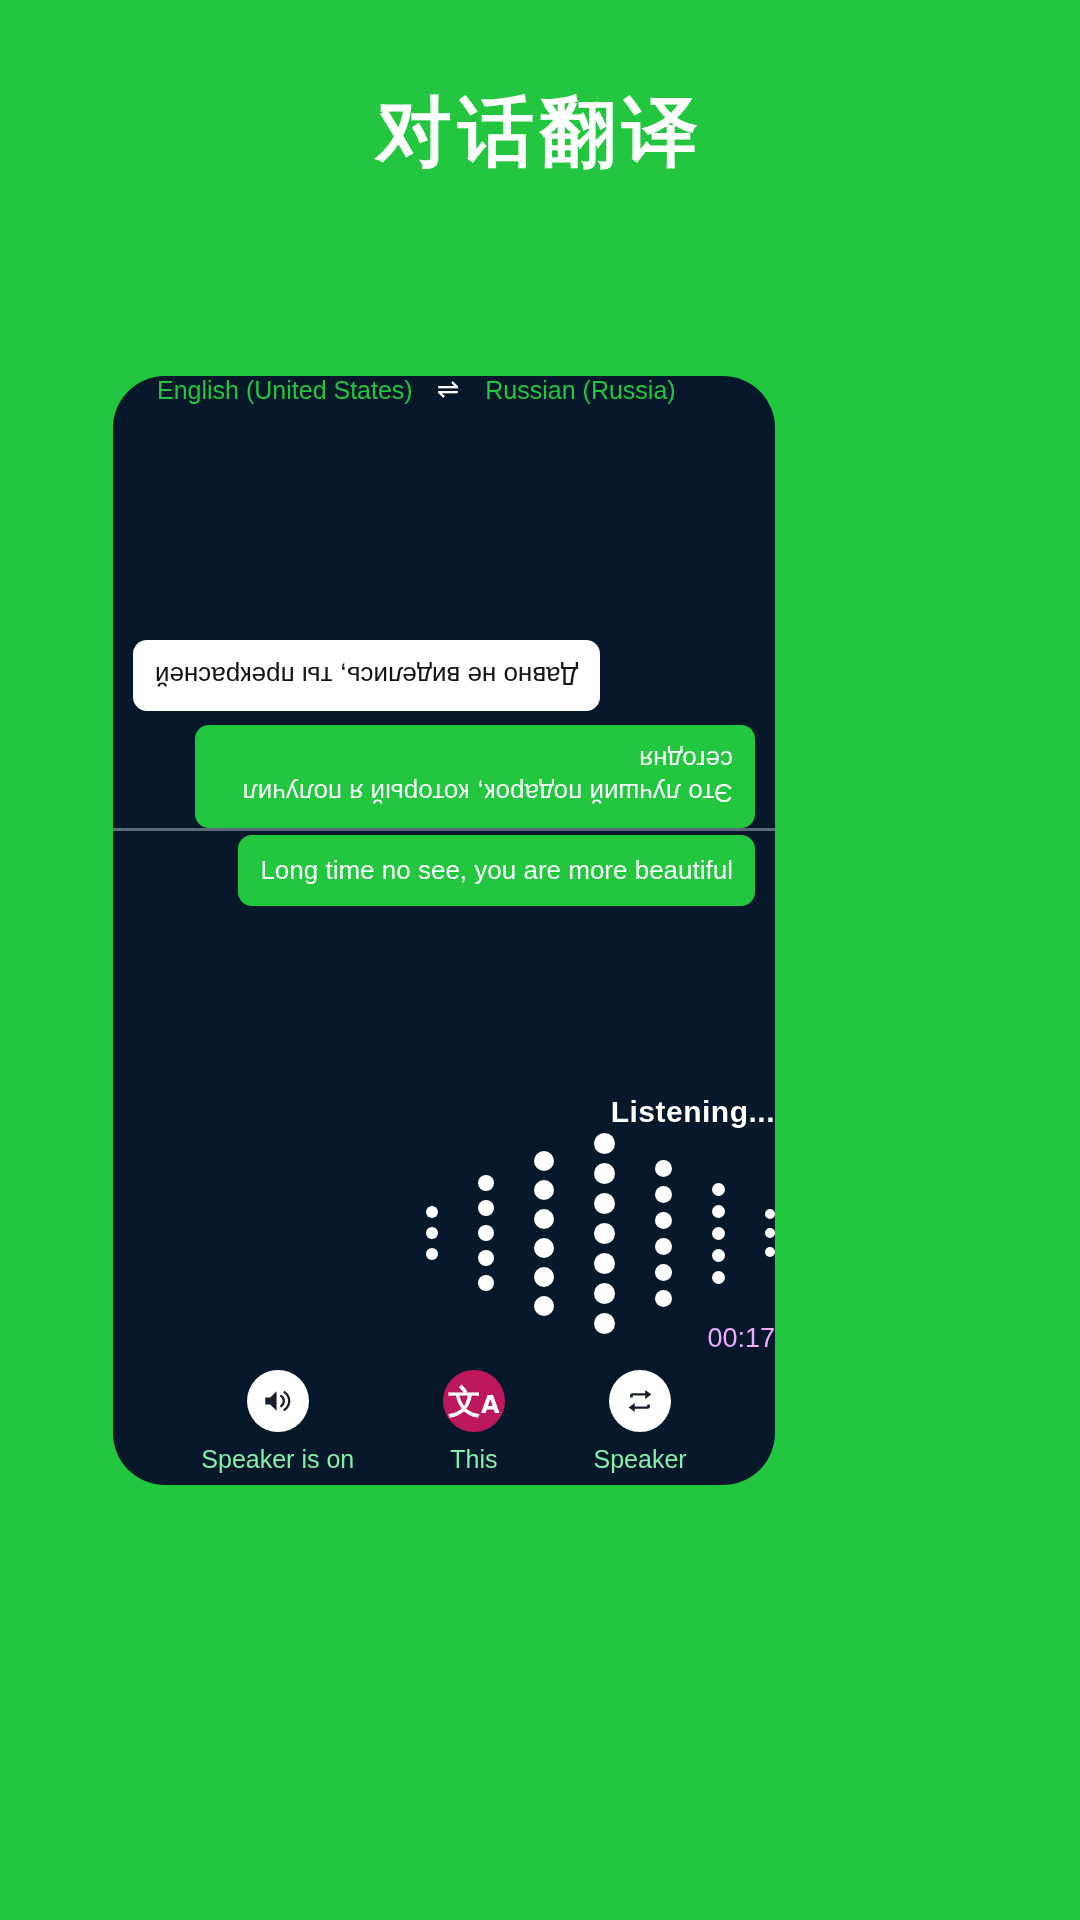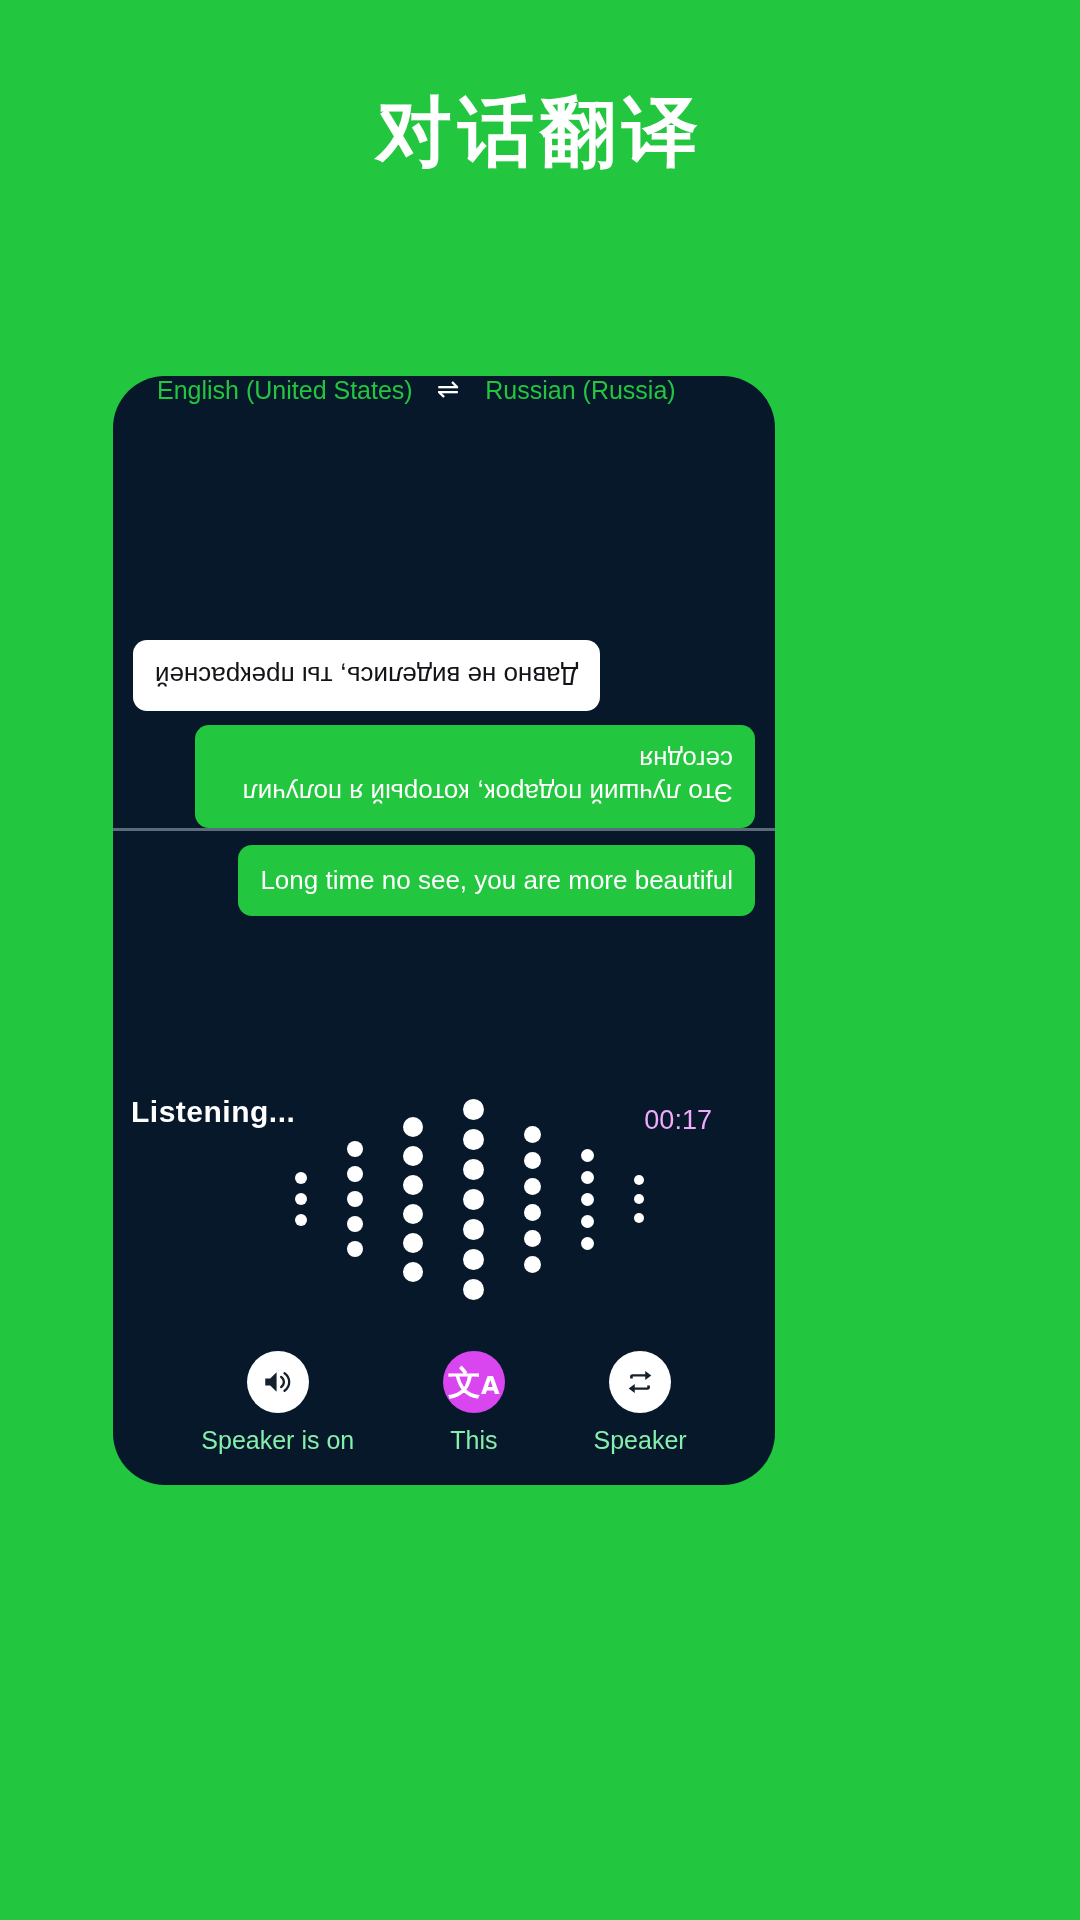--- a/index.html
+++ b/index.html
@@ -69,21 +69,21 @@
     justify-content:flex-start;
   }
   .pane-divider {
     height:3px;
     background:#5b6b7a;
     flex-shrink:0;
   }
   .pane-bottom {
     height:222px;
     justify-content:flex-start;
-    padding-top:14px;
+    padding-top:4px;
   }
 
   .bubble-row { display:flex; margin-bottom:14px; }
   .bubble-row.left  { justify-content:flex-start; }
   .bubble-row.right { justify-content:flex-end; }
 
   .bubble {
     max-width:560px;
     padding:19px 22px;
     border-radius:14px;
@@ -91,24 +91,23 @@
     line-height:1.25;
     word-wrap:break-word;
   }
   .bubble.green { background:#22c63f; color:#ffffff; }
   .bubble.white { background:#ffffff; color:#121418; }
 
   
   .listen-area {
     flex:1 1 auto;
     display:flex;
-    flex-direction:row;
-    align-items:flex-start;
+    flex-direction:column;
+    align-items:flex-end;
     padding-top:42px;
-    margin-left:18px;
   }
   .listening-text {
     color:#ffffff;
     font-size:30px;
     font-weight:bold;
     letter-spacing:.5px;
   }
   .waveform {
     margin-top:24px;
     height:160px;
@@ -152,21 +151,21 @@
     cursor:pointer;
   }
   .ctrl-circle {
     width:62px; height:62px;
     border-radius:50%;
     display:flex;
     align-items:center;
     justify-content:center;
   }
   .ctrl-circle.white { background:#ffffff; }
-  .ctrl-circle.red   { background:#d946ef; }
+  .ctrl-circle.red   { background:#be185d; }
   .ctrl-label {
     color:#86efac;
     font-size:25px;
     white-space:nowrap;
   }
   .glyph-ch {
     font-family:"DejaVu Sans", sans-serif;
     color:#ffffff;
     font-size:33px;
     font-weight:bold;

